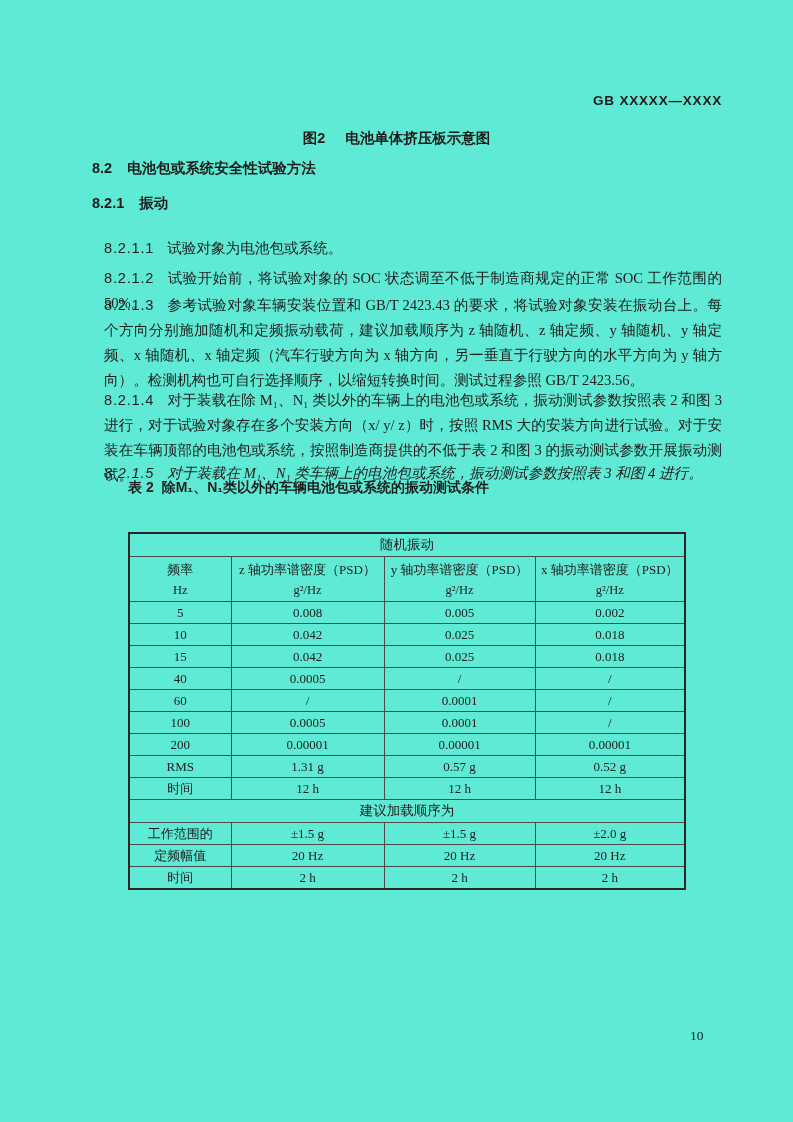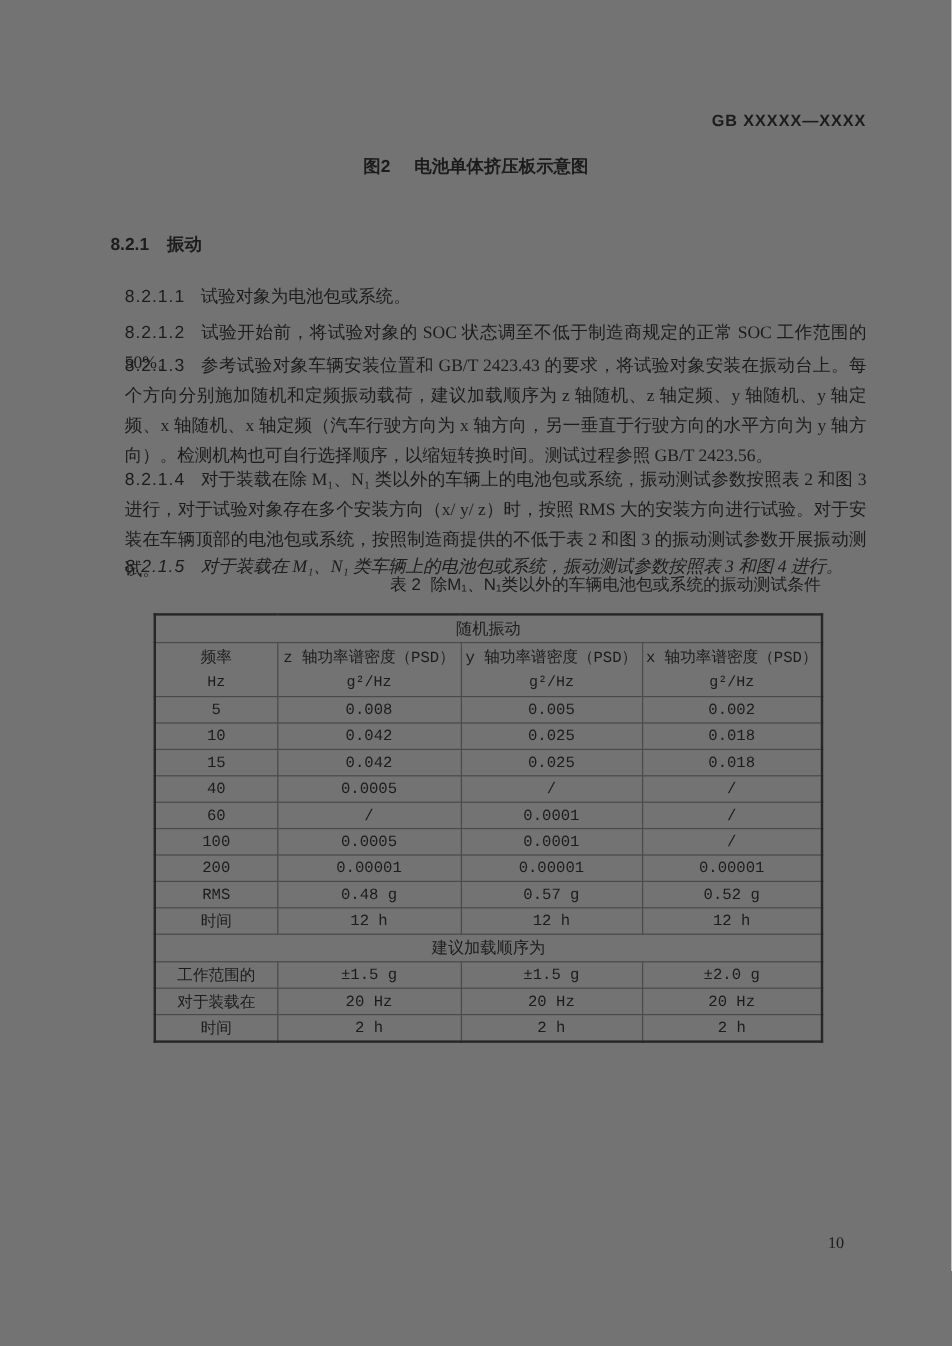--- a/index.html
+++ b/index.html
@@ -1,20 +1,20 @@
 <!DOCTYPE html>
 <html><head>
 <meta charset="utf-8">
 <style>
   html, body { margin: 0; padding: 0; background: #ffffff; }
   .page {
     position: relative;
     width: 793px;
     height: 1122px;
-    background: #737373;
+    background: #5eead4;
     color: #1c1c1c;
     font-family: "Liberation Serif", "DejaVu Serif", serif;
     overflow: hidden;
   }
   .sans { font-family: "Liberation Sans", "DejaVu Sans", sans-serif; }
 
   .gb-code {
     position: absolute;
     top: 93px;
     right: 71px;
@@ -62,35 +62,35 @@
     font-family: "Liberation Sans", "DejaVu Sans", sans-serif;
     letter-spacing: 0.8px;
     margin-right: 13px;
   }
 
   .tbl-caption {
     position: absolute;
     top: 479px;
     left: 128px;
     width: 556px;
-    text-align: right;
-    font-weight: normal;
+    text-align: left;
+    font-weight: bold;
     font-size: 14px;
   }
   .tcap-gap { margin-left: 8px; }
 
   table.tbl {
     position: absolute;
-    top: 511px;
+    top: 532px;
     left: 128px;
     width: 556px;
     border-collapse: collapse;
     table-layout: fixed;
     border: 2px solid #262626;
-    font-family: Liberation Mono, monospace;
+    font-family: Liberation Serif, serif;
   }
   table.tbl td {
     border: 1px solid #4a4a4a;
     text-align: center;
     vertical-align: middle;
     padding: 0;
     font-size: 13px;
     color: #1c1c1c;
     overflow: hidden;
   }
@@ -111,20 +111,23 @@
 <body>
 
 <div class="page">
 
   <div class="gb-code sans">GB XXXXX—XXXX</div>
 
   <div class="fig-caption sans">
     <span>图2</span><span class="cap-gap">电池单体挤压板示意图</span>
   </div>
 
+  <div class="heading h82 sans">
+    <span>8.2</span><span class="h-gap">电池包或系统安全性试验方法</span>
+  </div>
 
   <div class="heading h821 sans">
     <span>8.2.1</span><span class="h-gap">振动</span>
   </div>
 
   <p class="clause c1">
     <span class="cnum">8.2.1.1</span><span>试验对象为电池包或系统。</span>
   </p>
 
   <p class="clause c2">
@@ -214,21 +217,21 @@
         <td>/</td>
       </tr>
       <tr class="data-row">
         <td>200</td>
         <td>0.00001</td>
         <td>0.00001</td>
         <td>0.00001</td>
       </tr>
       <tr class="data-row">
         <td>RMS</td>
-        <td>0.48 g</td>
+        <td>1.31 g</td>
         <td>0.57 g</td>
         <td>0.52 g</td>
       </tr>
       <tr class="data-row">
         <td>时间</td>
         <td>12 h</td>
         <td>12 h</td>
         <td>12 h</td>
       </tr>
 
@@ -236,21 +239,21 @@
         <td colspan="4">建议加载顺序为</td>
       </tr>
 
       <tr class="data-row">
         <td>工作范围的</td>
         <td>±1.5 g</td>
         <td>±1.5 g</td>
         <td>±2.0 g</td>
       </tr>
       <tr class="data-row">
-        <td>对于装载在</td>
+        <td>定频幅值</td>
         <td>20 Hz</td>
         <td>20 Hz</td>
         <td>20 Hz</td>
       </tr>
       <tr class="data-row">
         <td>时间</td>
         <td>2 h</td>
         <td>2 h</td>
         <td>2 h</td>
       </tr>

